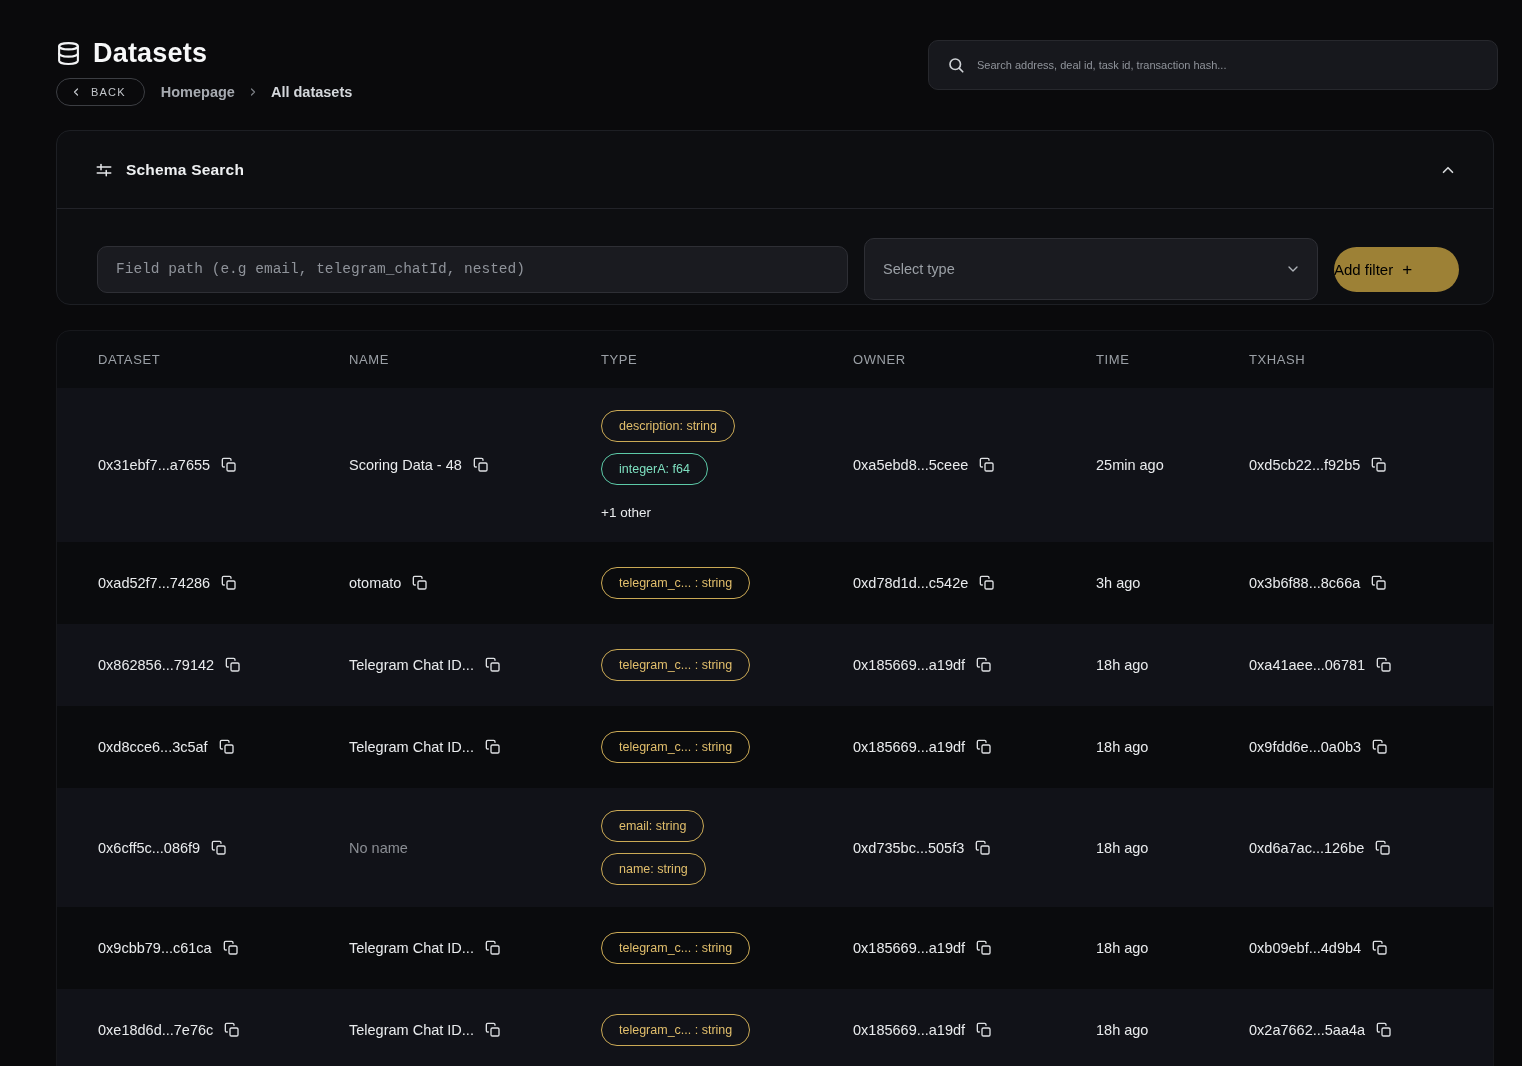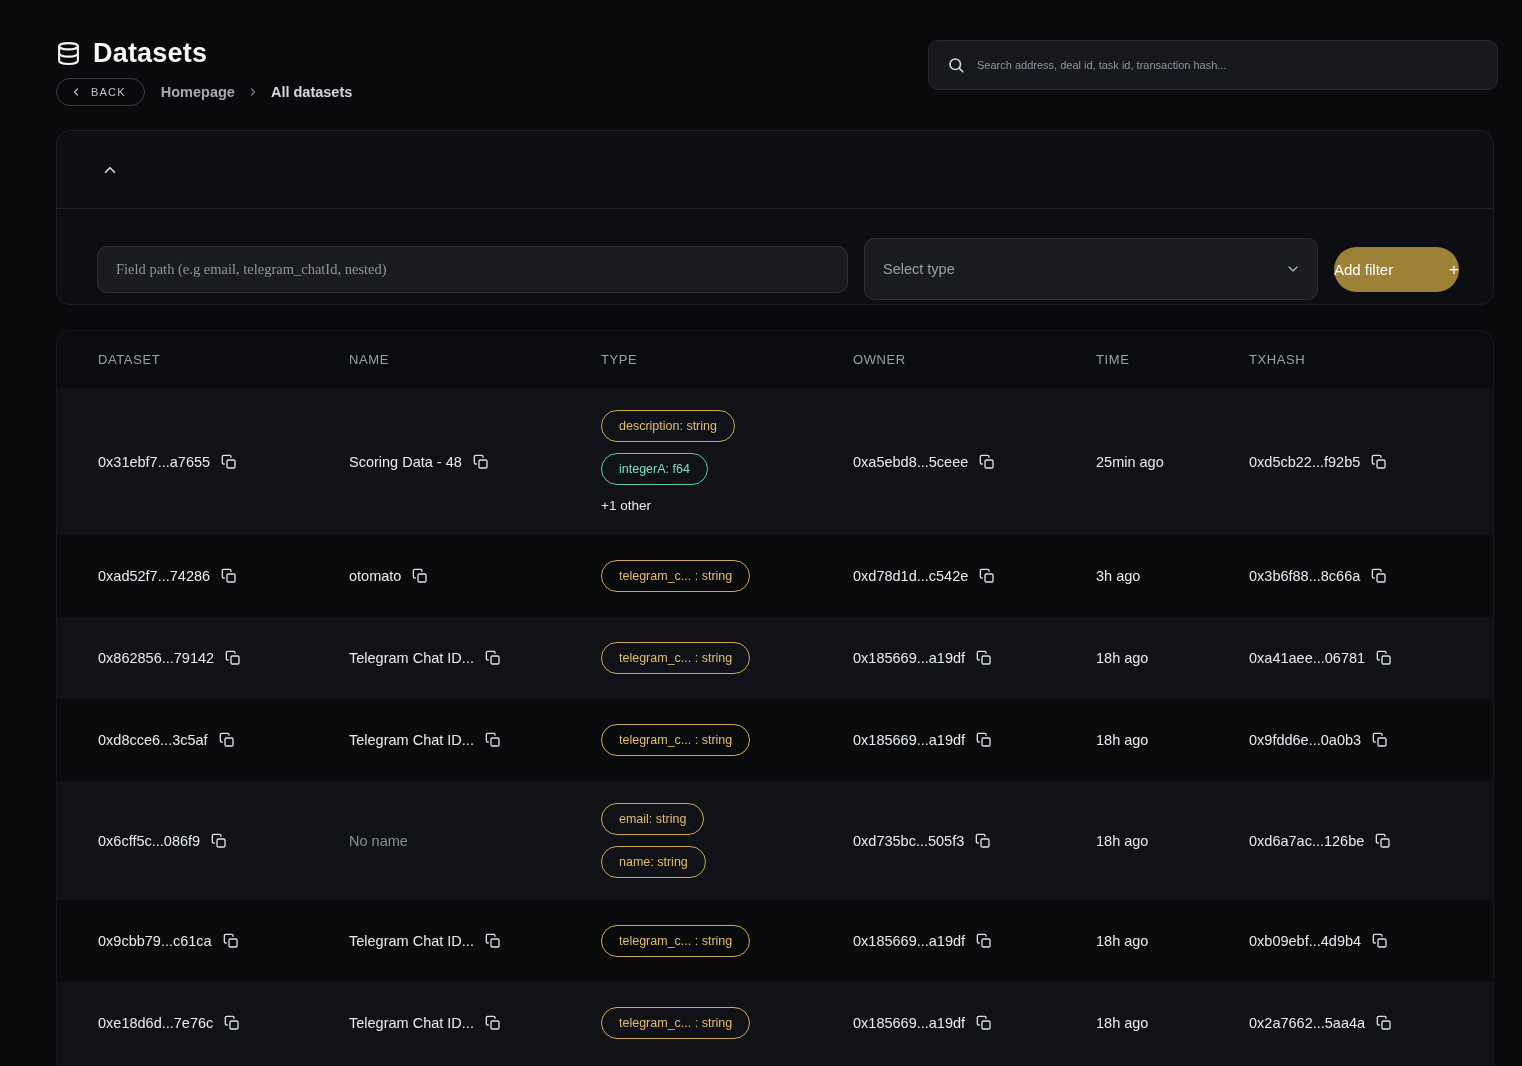--- a/index.html
+++ b/index.html
@@ -52,33 +52,33 @@
     border-bottom:1px solid #222329;
   }
   .schema-head-left { display:flex; align-items:center; gap:13px; flex:1; }
   .sliders-icon { color:#e4e6e9; }
   .schema-title { font-size:15.5px; font-weight:bold; color:#eef0f2; letter-spacing:0.2px; }
   .collapse-btn { background:none; border:none; color:#d7d9dc; cursor:pointer; padding:6px; }
 
   .schema-controls { display:flex; align-items:center; gap:16px; padding:29px 34px 0 40px; }
   .field-input {
     flex:1; height:47px; background:#1a1b20; border:1px solid #2e2f35; border-radius:10px;
-    color:#e6e8ea; font-size:14.5px; padding:12px 18px; outline:none; font-family:Liberation Serif, serif;
+    color:#e6e8ea; font-size:14.5px; padding:12px 18px; outline:none; font-family:Liberation Mono, monospace;
   }
   .field-input::placeholder { color:#8f939a; }
   .type-select {
     width:454px; height:62px; background:#1a1b20; border:1px solid #2e2f35; border-radius:10px;
     display:flex; align-items:center; justify-content:space-between; padding:0 16px 0 18px;
     color:#9ba0a6; font-size:14.5px; cursor:pointer;gap:12px;
   }
   .type-select .icon { color:#aeb2b8; }
   .add-filter-btn {
     width:125px; height:45px; border-radius:999px; border:none; cursor:pointer;
-    background:#9d8136; color:#ffffff; font-size:15px; font-family:inherit;
-    display:flex; align-items:center; justify-content:space-between; gap:9px;
+    background:#9d8136; color:#000000; font-size:15px; font-family:inherit;
+    display:flex; align-items:center; justify-content:flex-start; gap:9px;
   }
   .add-filter-btn .plus { font-size:17px; line-height:1; }
 
   
   .table {
     position:absolute; left:56px; top:330px; width:1438px;
     background:#0b0c0f; border:1px solid #17181c;
     border-radius:14px 14px 0 0; overflow:hidden;
   }
   .thead {
@@ -89,21 +89,21 @@
   .trow {
     display:grid; grid-template-columns:251px 252px 252px 243px 153px 1fr;
     padding-left:41px; min-height:82px; align-items:center; cursor:pointer;
   }
   .row-light { background:#111218; }
   .row-dark  { background:#0a0b0d; }
   .cell { display:flex; align-items:center; gap:9px; font-size:14.5px; color:#e9ebed; padding-right:12px; }
   .cell-text { white-space:nowrap; }
   .cell-text.muted { color:#8b8e94; }
   .copy-btn { background:none; border:none; color:#dfe1e4; cursor:pointer; display:inline-flex; padding:2px; }
-  .cell-type { align-items:flex-start; flex-direction:column; justify-content:flex-start; gap:0; padding:22px 12px 22px 0; }
+  .cell-type { align-items:flex-start; flex-direction:column; justify-content:flex-start; gap:7px; padding:22px 12px 22px 0; }
   .badge-stack { display:flex; flex-direction:column; align-items:flex-start; gap:11px; }
   .badge {
     border:1px solid; border-radius:999px; padding:8px 17px;
     font-size:12.5px; white-space:nowrap; background:transparent;
   }
   .badge-gold { color:#e2bf6c; border-color:#caa955; }
   .badge-teal { color:#7ee0c0; border-color:#5cc9a7; }
   .types-more { margin-top:13px; font-size:13.5px; color:#e9ebed; }
 </style>
 </head>
@@ -147,20 +147,31 @@
           <circle cx="11" cy="11" r="7"></circle>
           <line x1="16.5" y1="16.5" x2="21" y2="21"></line>
         </svg>
     </span>
     <input type="text" placeholder="Search address, deal id, task id, transaction hash..." style="">
   </div>
 </div>
 
 <section class="schema-panel">
   <div class="schema-head">
+    <div class="schema-head-left">
+      <span class="icon sliders-icon">
+        <svg width="18" height="18" viewBox="0 0 24 24" fill="none" stroke="currentColor" stroke-width="2" stroke-linecap="round">
+          <line x1="3" y1="8" x2="21" y2="8"></line>
+            <line x1="8" y1="4.5" x2="8" y2="11.5"></line>
+          <line x1="3" y1="16" x2="21" y2="16"></line>
+            <line x1="15" y1="12.5" x2="15" y2="19.5"></line>
+        </svg>
+      </span>
+      <span class="schema-title">Schema Search</span>
+    </div>
     <button class="collapse-btn icon">
       <span class="icon">
         <svg width="18" height="18" viewBox="0 0 24 24" fill="none" stroke="currentColor" stroke-width="2.2" stroke-linecap="round" stroke-linejoin="round">
             <polyline points="6 15 12 9 18 15"></polyline>
           </svg>
       </span>
     </button>
   </div>
 
   <div class="schema-controls">

